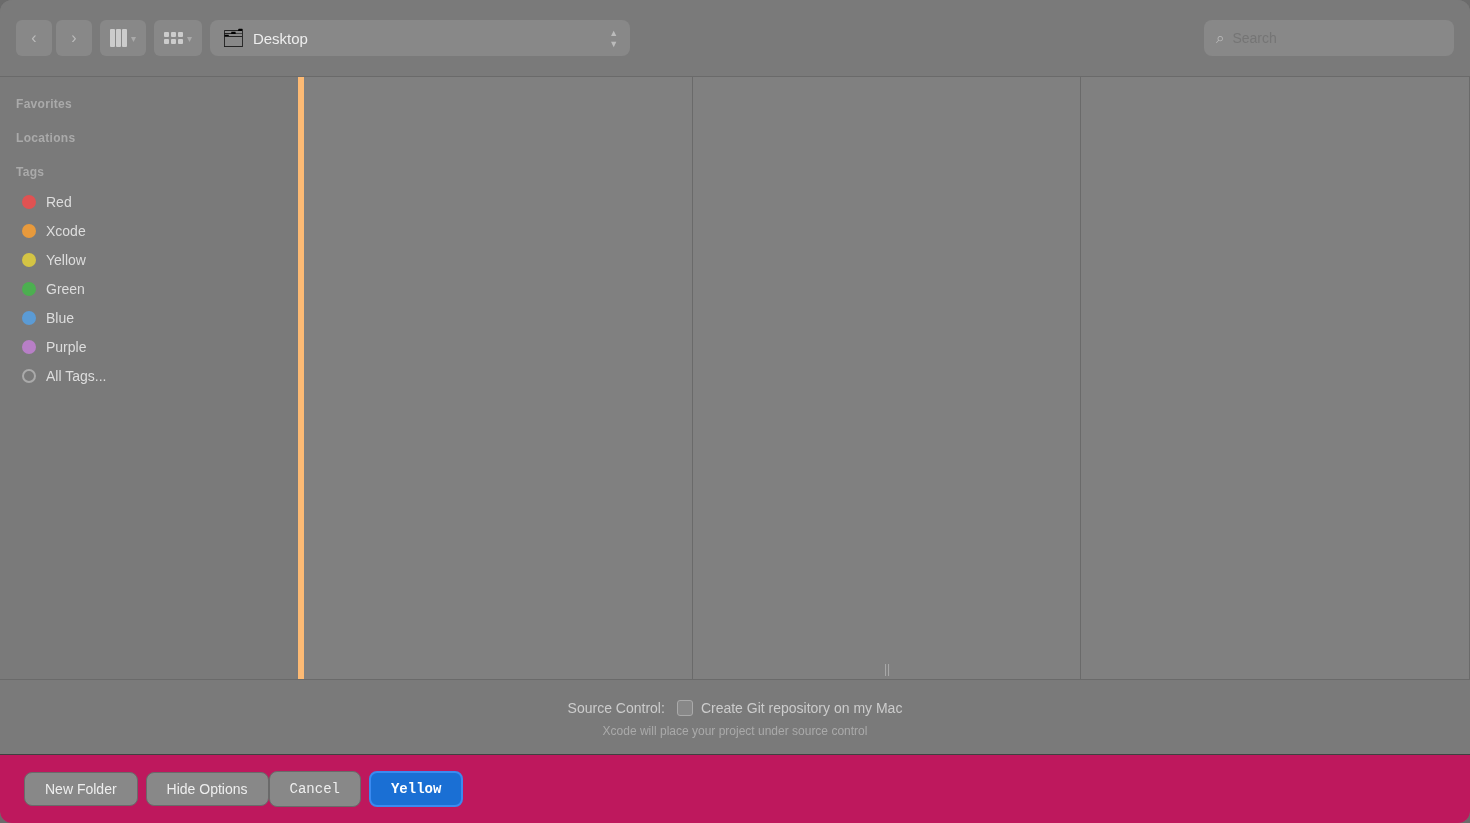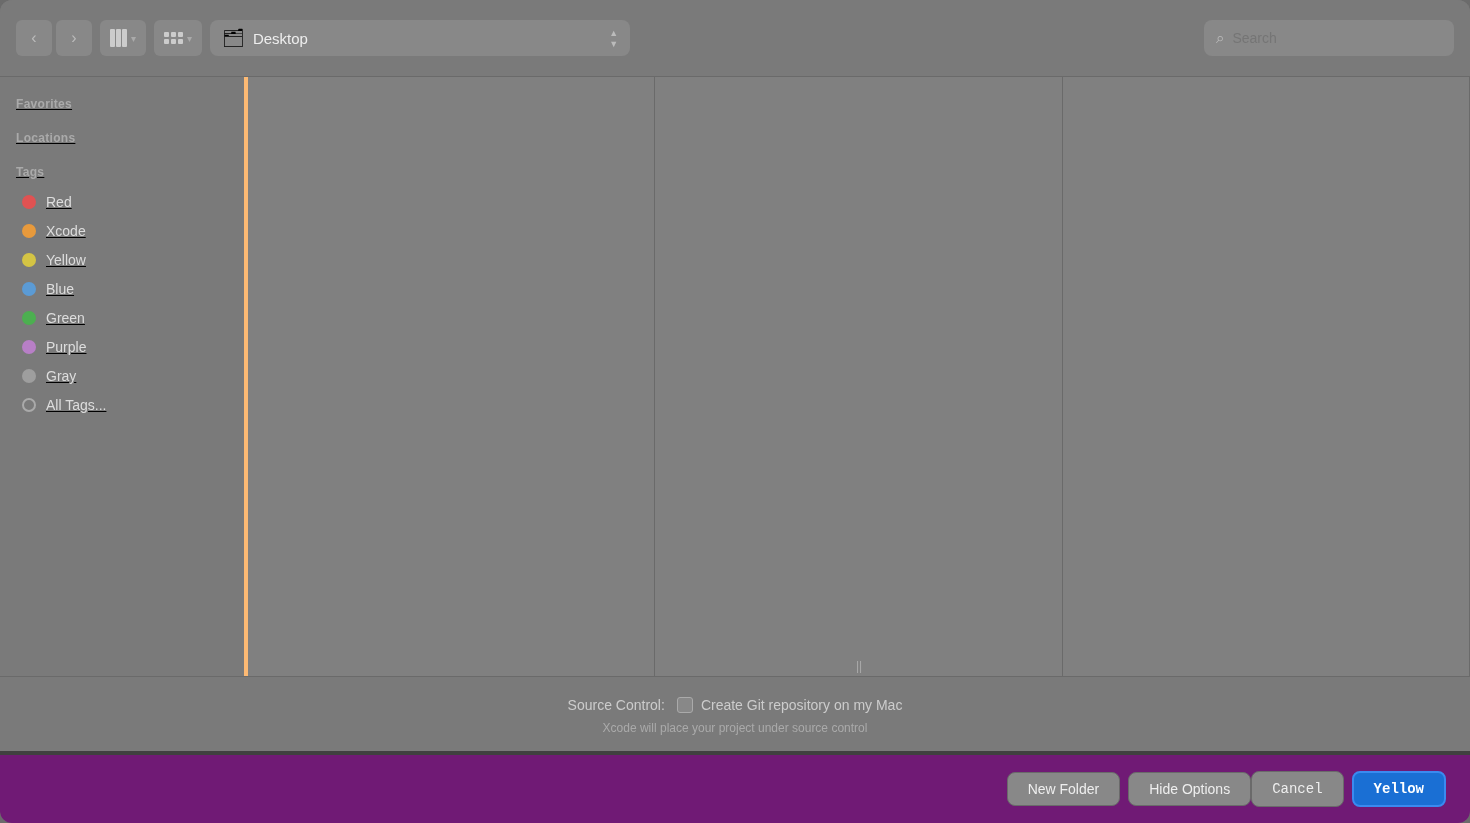--- a/index.html
+++ b/index.html
@@ -150,27 +150,26 @@
 
     
     .main-content {
       display: flex;
       flex: 1;
       overflow: hidden;
     }
 
     
     .sidebar {
-      width: 248px;
+      width: 304px;
       background: #7a7a7a;
       padding: 16px 0;
       overflow-y: auto;
       flex-shrink: 0;
-      border-right: 4px solid #fdba74;
-      text-decoration: underline;
+      border-right: 6px solid #fdba74;
     }
 
     .sidebar-section-title {
       color: #aaa;
       font-size: 12px;
       font-weight: 600;
       padding: 4px 16px 8px;
       letter-spacing: 0.3px;
     }
 
@@ -285,24 +284,24 @@
     .git-sublabel {
       color: #aaa;
       font-size: 12px;
       text-align: center;
     }
 
     
     .action-bar {
       display: flex;
       align-items: center;
-      justify-content: flex-end;
+      justify-content: flex-start;
       padding: 16px 24px;
-      background: #701a75;
-      border-top: 4px solid #404040;
+      background: #be185d;
+      border-top: 1px solid #404040;
     }
 
     .left-buttons {
       display: flex;
       gap: 8px;
     }
 
     .right-buttons {
       display: flex;
       gap: 8px;
@@ -398,34 +397,30 @@
           </div>
           <div class="sidebar-item">
             <div class="tag-dot" style="background-color: rgb(232, 154, 60);"></div>
             <span class="tag-label">Xcode</span>
           </div>
           <div class="sidebar-item">
             <div class="tag-dot" style="background-color: rgb(212, 196, 68);"></div>
             <span class="tag-label">Yellow</span>
           </div>
           <div class="sidebar-item">
+            <div class="tag-dot" style="background-color: rgb(76, 175, 80);"></div>
+            <span class="tag-label">Green</span>
+          </div>
+          <div class="sidebar-item">
             <div class="tag-dot" style="background-color: rgb(91, 155, 213);"></div>
             <span class="tag-label">Blue</span>
           </div>
           <div class="sidebar-item">
-            <div class="tag-dot" style="background-color: rgb(76, 175, 80);"></div>
-            <span class="tag-label">Green</span>
-          </div>
-          <div class="sidebar-item">
             <div class="tag-dot" style="background-color: rgb(184, 127, 199);"></div>
             <span class="tag-label">Purple</span>
-          </div>
-          <div class="sidebar-item">
-            <div class="tag-dot" style="background-color: rgb(158, 158, 158);"></div>
-            <span class="tag-label">Gray</span>
           </div>
         </div>
 
       <div class="sidebar-item">
         <div class="all-tags-icon"></div>
         <span class="tag-label">All Tags...</span>
       </div>
     </div>
 
     <div class="file-browser">

